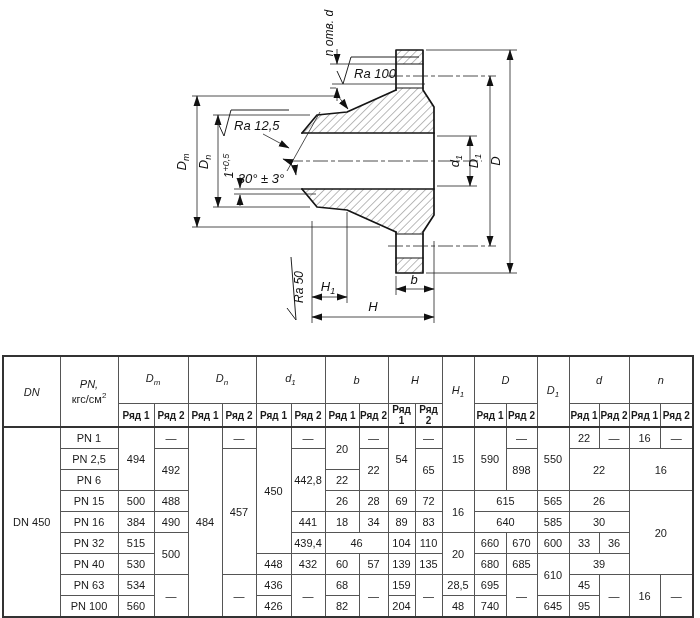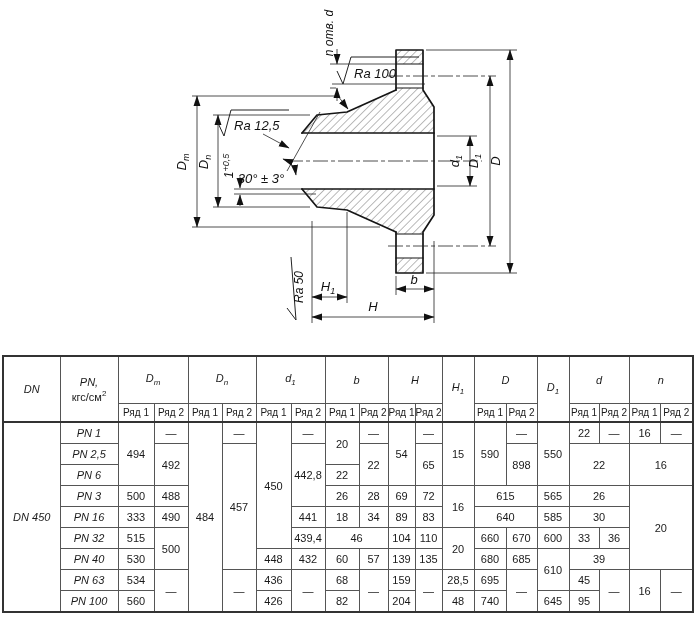--- a/index.html
+++ b/index.html
@@ -7,26 +7,26 @@
   .page{position:relative;width:700px;height:618px;background:#fff;}
   svg text{fill:#111;}
   .lbl{font:italic 13px "Liberation Sans",sans-serif;}
   .lbl-sm{font:italic 12px "Liberation Sans",sans-serif;}
   .tblwrap{position:absolute;left:2px;top:355px;width:694px;}
   table.flange{border-collapse:collapse;table-layout:fixed;width:692px;
     border:2px solid #333;}
   table.flange th,table.flange td{border:1px solid #555;text-align:center;vertical-align:middle;
     padding:0;font-size:11px;color:#1a1a1a;font-weight:normal;overflow:hidden;}
   table.flange thead tr.grp th{height:46px;}
-  table.flange thead tr.sub th{height:17px;font-size:10px;border-bottom:2px solid #333;}
+  table.flange thead tr.sub th{height:17px;font-size:10px;border-bottom:2px solid #333;font-weight:bold;}
   table.flange thead th{border-bottom-width:1px;}
   table.flange thead tr.sub th,
   table.flange thead th[rowspan]{border-bottom:2px solid #333;}
   table.flange tbody td{height:20px;}
-  .it{font-style:italic;}
+  .it{}
   .sym{font-style:italic;}
   sub.s{font-size:8px;}
   sup.s{font-size:8px;}
   .u2{display:block;line-height:12px;text-align:center;}
 </style>
 </head>
 <body>
 
 <div class="page">
 
@@ -228,36 +228,36 @@
             <td rowspan="2">65</td>
             <td rowspan="2">898</td>
             <td rowspan="2" colspan="2">22</td>
             <td rowspan="2" colspan="2">16</td>
           </tr>
           <tr>
             <td class="it">PN 6</td>
             <td>22</td>
           </tr>
           <tr>
-            <td class="it">PN 3</td>
+            <td class="it">PN 15</td>
             <td>500</td>
             <td>488</td>
             <td>26</td>
             <td>28</td>
             <td>69</td>
             <td>72</td>
             <td rowspan="2">16</td>
             <td colspan="2">615</td>
             <td>565</td>
             <td colspan="2">26</td>
             <td rowspan="4" colspan="2">20</td>
           </tr>
           <tr>
             <td class="it">PN 16</td>
-            <td>333</td>
+            <td>384</td>
             <td>490</td>
             <td>441</td>
             <td>18</td>
             <td>34</td>
             <td>89</td>
             <td>83</td>
             <td colspan="2">640</td>
             <td>585</td>
             <td colspan="2">30</td>
           </tr>

